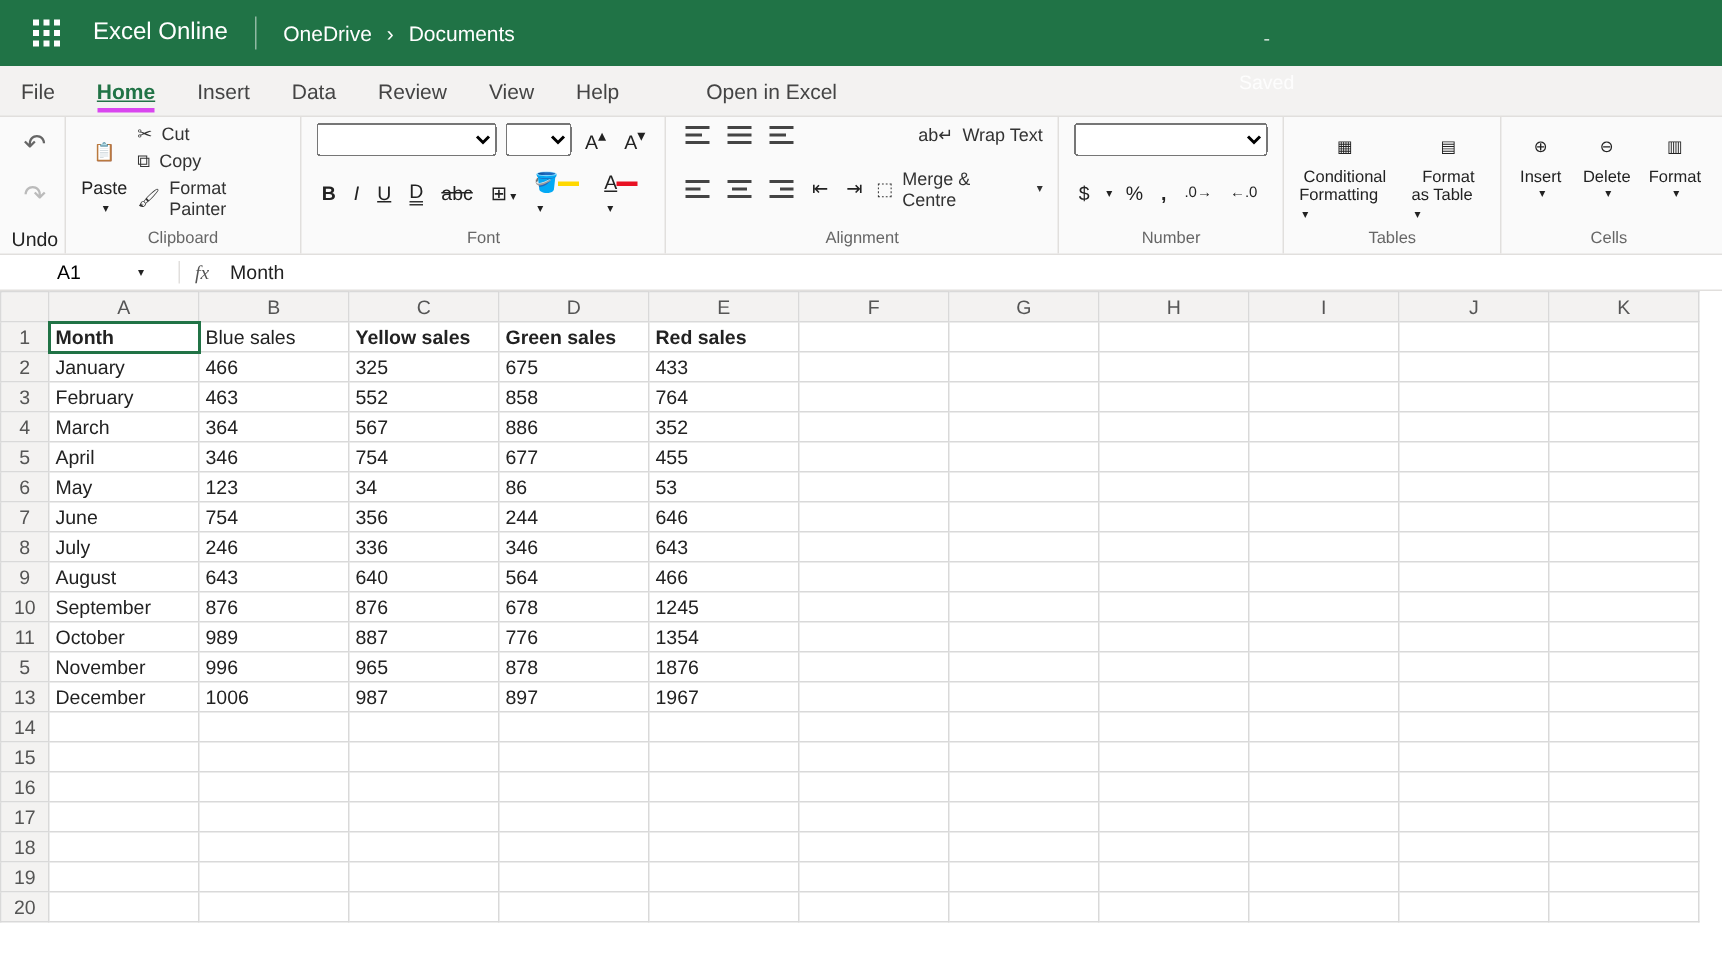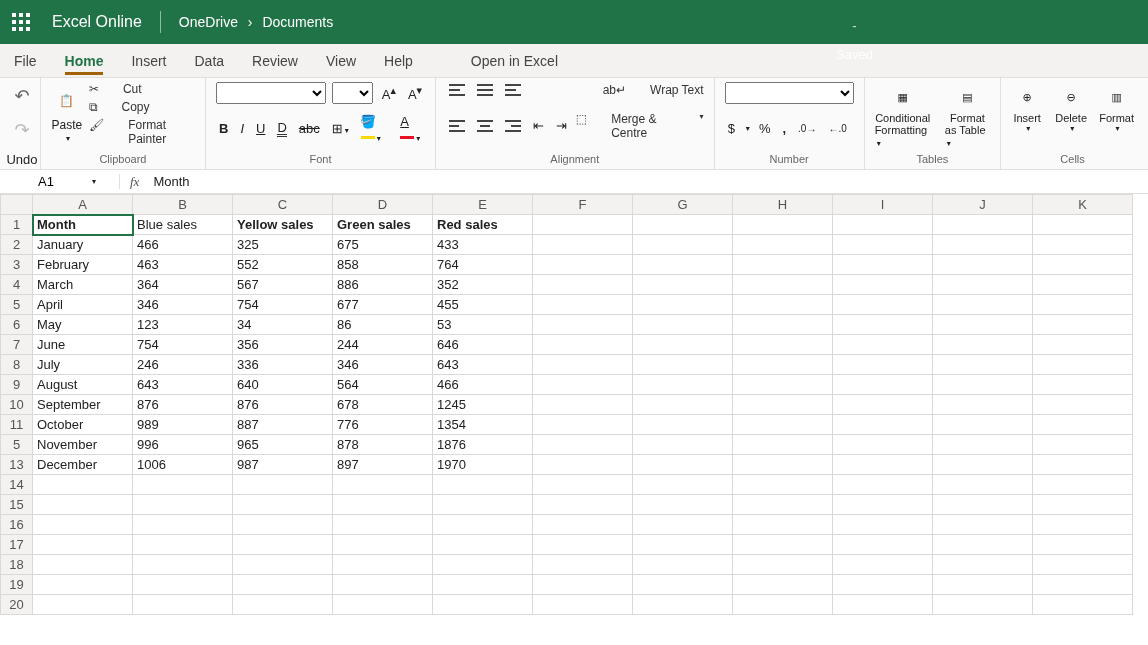--- a/index.html
+++ b/index.html
@@ -1,45 +1,45 @@
 <!DOCTYPE html>
 <html><head>
 <meta charset="utf-8">
 <style>
   * { box-sizing: border-box; margin: 0; padding: 0; font-family: "Segoe UI", Arial, sans-serif; }
   body { width:1148px; height:645px; overflow:hidden; background:#fff; font-size:13px; color:#222; }
 
   
-  .titlebar { background:#207346; height:44px; display:flex; align-items:center; color:#fff; padding:0 12px; }
+  .titlebar { background:#207346; height:44px; display:flex; align-items:center; color:#fff; padding:0 22px; }
   .waffle { width:18px; height:18px; display:grid; grid-template-columns:repeat(3,4px); grid-template-rows:repeat(3,4px); gap:3px; margin-right:22px; cursor:pointer;}
   .waffle span { background:#fff; }
   .app-name { font-size:16px; margin-right:18px; }
   .title-div { border-left:1px solid rgba(255,255,255,.5); height:22px; margin-right:18px; }
   .breadcrumb { font-size:14px; }
   .breadcrumb .sep { margin:0 6px; }
   .doc-title-wrap { margin-left:auto; display:flex; align-items:center; gap:14px; padding-right:230px;flex-direction:column;}
   .doc-title { font-size:18px; }
   .dash { opacity:.8; }
   .saved { font-size:13px; opacity:.9; }
 
   
   .tabs { height:34px; background:#f3f2f1; border-bottom:1px solid #e1dfdd; display:flex; align-items:center; padding:0 14px; gap:28px; font-size:14px; color:#444; }
   .tabs .tab { cursor:pointer; padding:6px 0; }
-  .tabs .tab.active { color:#217346; font-weight:600; border-bottom:3px solid #a16207; padding-bottom:3px; }
+  .tabs .tab.active { color:#217346; font-weight:600; border-bottom:3px solid #d946ef; padding-bottom:3px;text-decoration:underline; }
   .tabs .gap-right { margin-left:60px; color:#666; }
   .tabs .open-excel { margin-left:30px; }
 
   
   .ribbon { height:92px; background:#fafafa; border-bottom:1px solid #e1dfdd; display:flex; padding:0 4px; }
   .group { border-right:1px solid #e1dfdd; display:flex; flex-direction:column; justify-content:space-between; padding:4px 10px 2px 10px; }
   .group .row { display:flex; align-items:center; gap:6px; }
   .group .lbl { font-size:11px; color:#666; text-align:center; padding-bottom:2px; }
   .bigbtn { display:flex; flex-direction:column; align-items:center; gap:2px; cursor:pointer; font-size:12px; }
   .iconbox { width:32px; height:30px; display:flex; align-items:center; justify-content:center; }
-  .small { font-size:12px; color:#333; display:flex; align-items:flex-start; gap:24px; cursor:pointer; }
+  .small { font-size:12px; color:#333; display:flex; align-items:center; gap:6px; cursor:pointer; }
   .ribbon-btn { cursor:pointer; font-size:13px; padding:2px 3px; }
   .caret { font-size:8px; margin-left:2px; }
   .strike { text-decoration: line-through; }
   .underlined { text-decoration: underline; }
   .dbl-under { border-bottom:3px double #333; display:inline-block; line-height:12px;}
   select.font { width:120px; height:22px; font-size:12px; }
   select.size { width:44px; height:22px; font-size:12px; }
   .colorbar { display:inline-block; width:14px; height:3px; background:#e81123; position:relative; top:-2px;}
   .colorbar.y { background:#ffd800; }
   .align-icon { width:16px; height:12px; display:flex; flex-direction:column; justify-content:space-between; }
@@ -506,21 +506,21 @@
           <td class="txt"></td>
         </tr>
       </tbody>
       <tbody>
         <tr>
           <th class="rowhdr">13</th>
           <td class="txt">December</td>
           <td class="num">1006</td>
           <td class="num">987</td>
           <td class="num">897</td>
-          <td class="num">1970</td>
+          <td class="num">1967</td>
           <td class="txt"></td>
           <td class="txt"></td>
           <td class="txt"></td>
           <td class="txt"></td>
           <td class="txt"></td>
           <td class="txt"></td>
         </tr>
       </tbody>
       <tbody>
         <tr>

